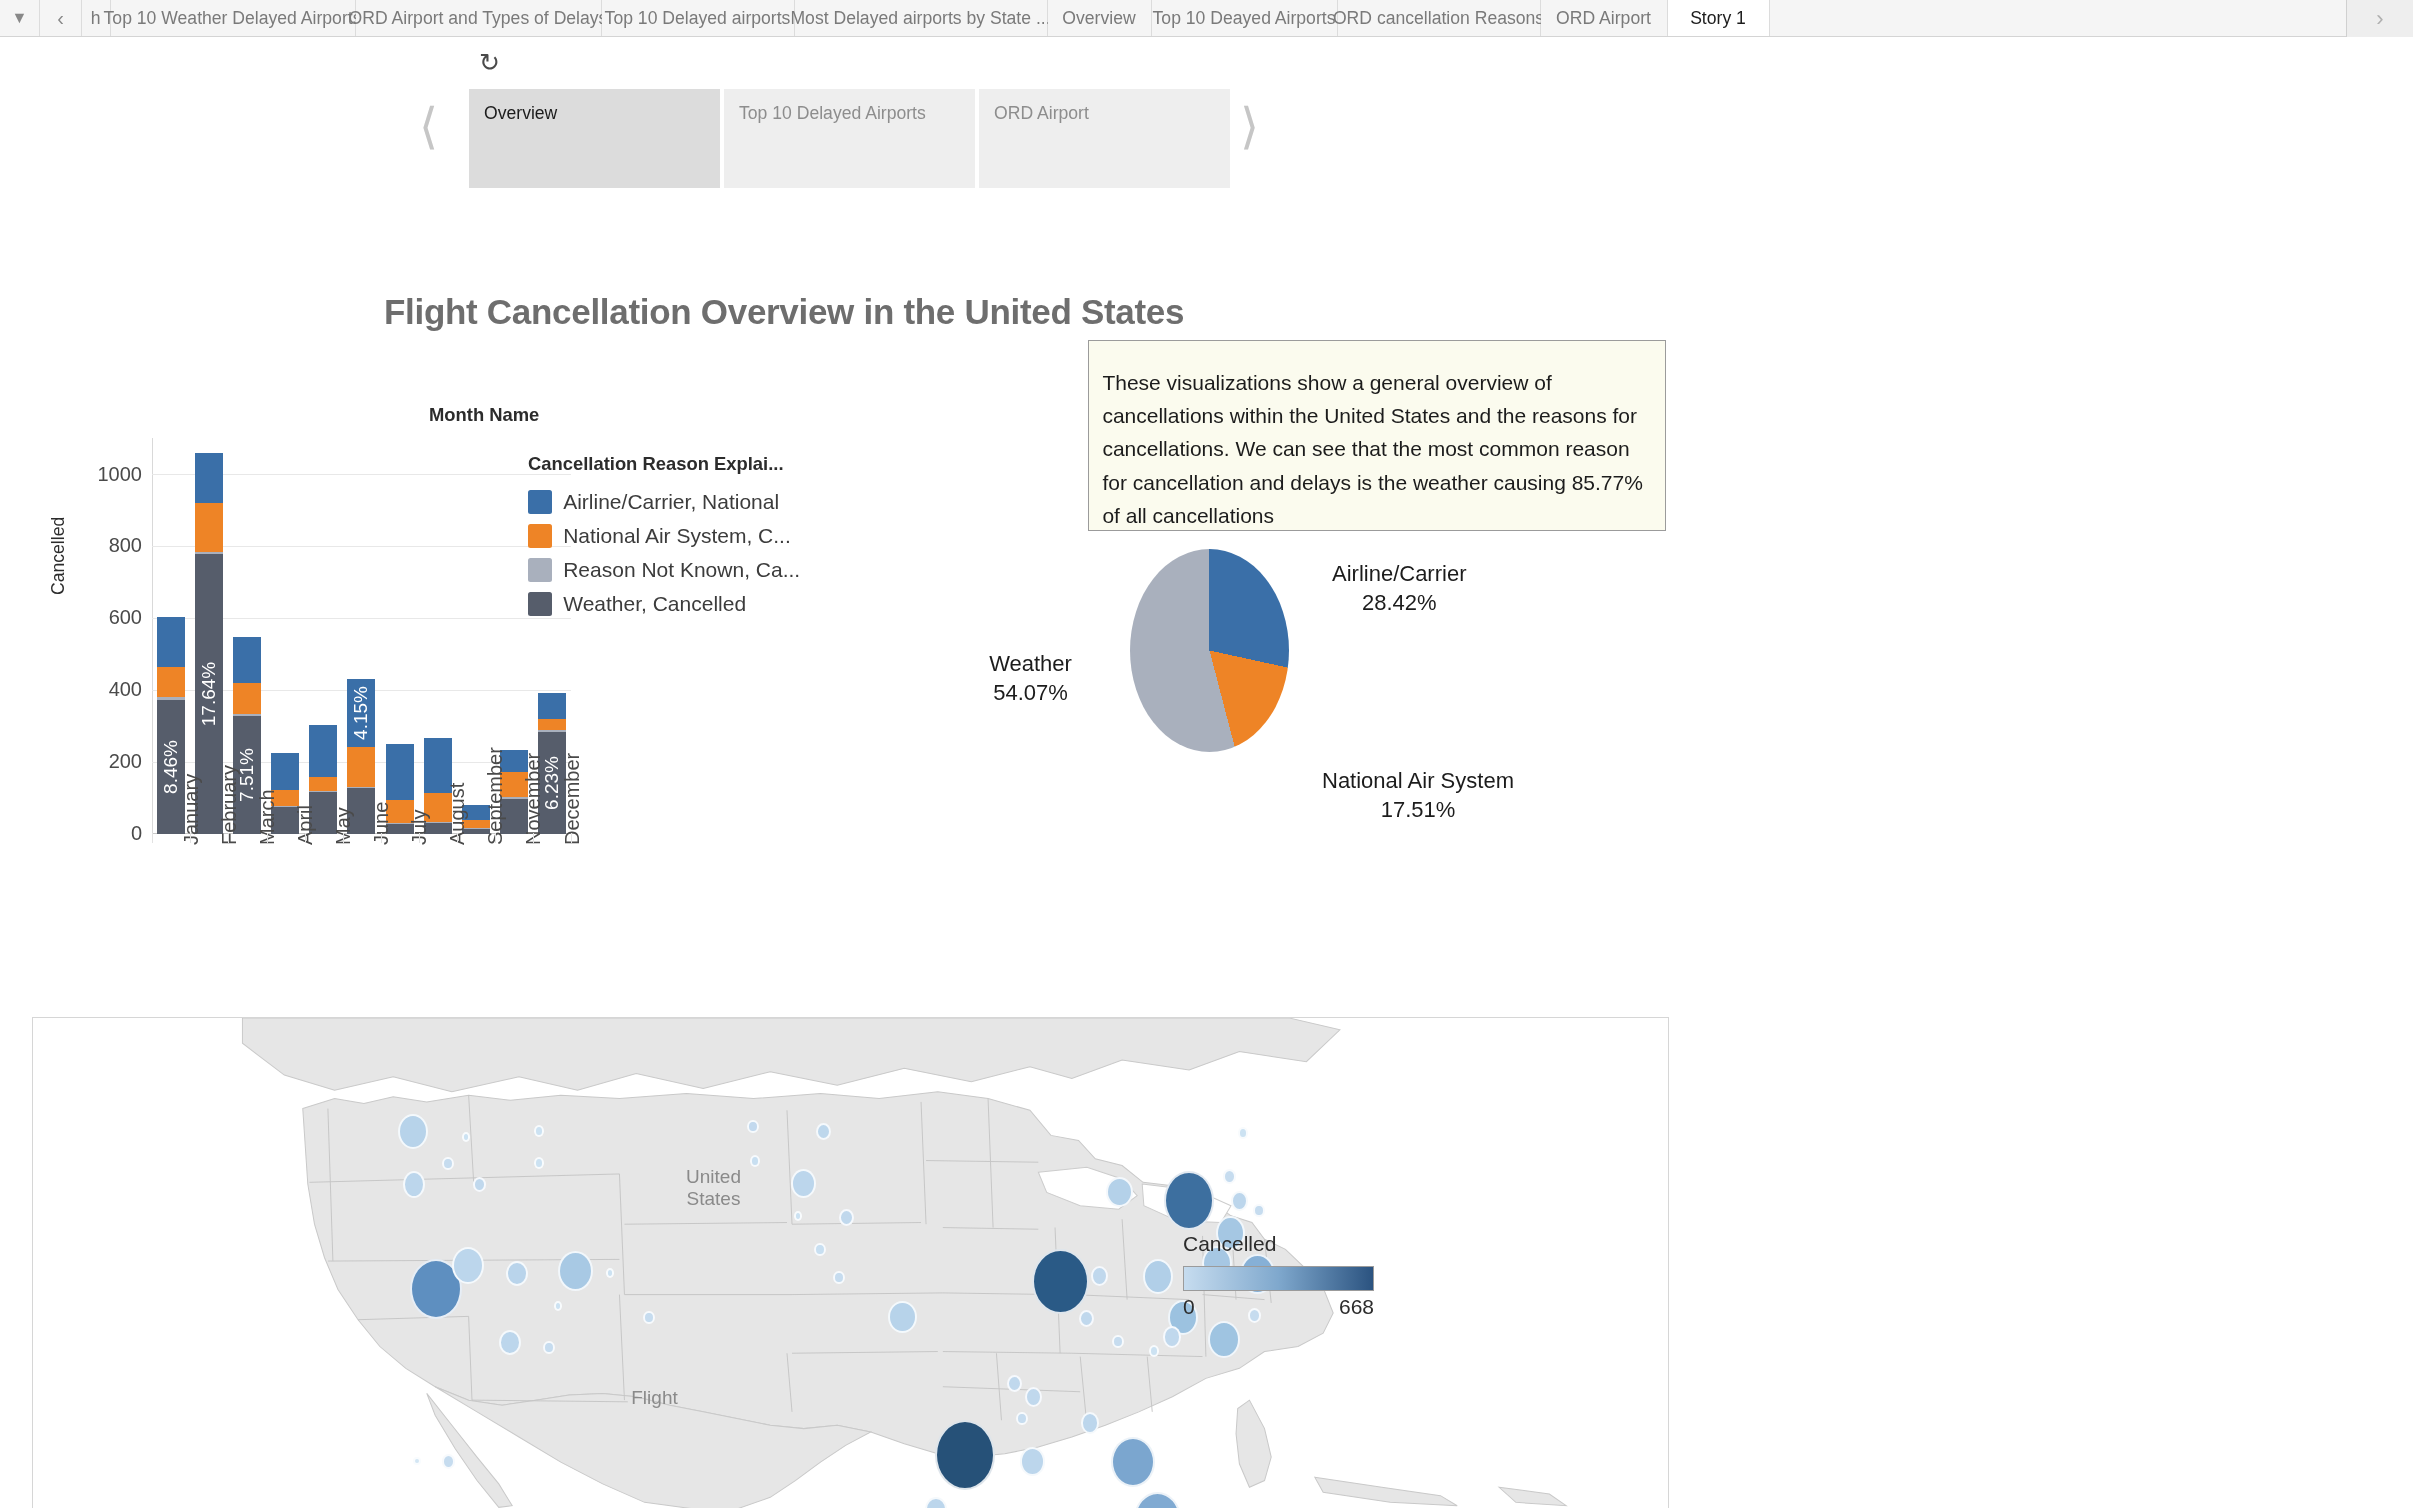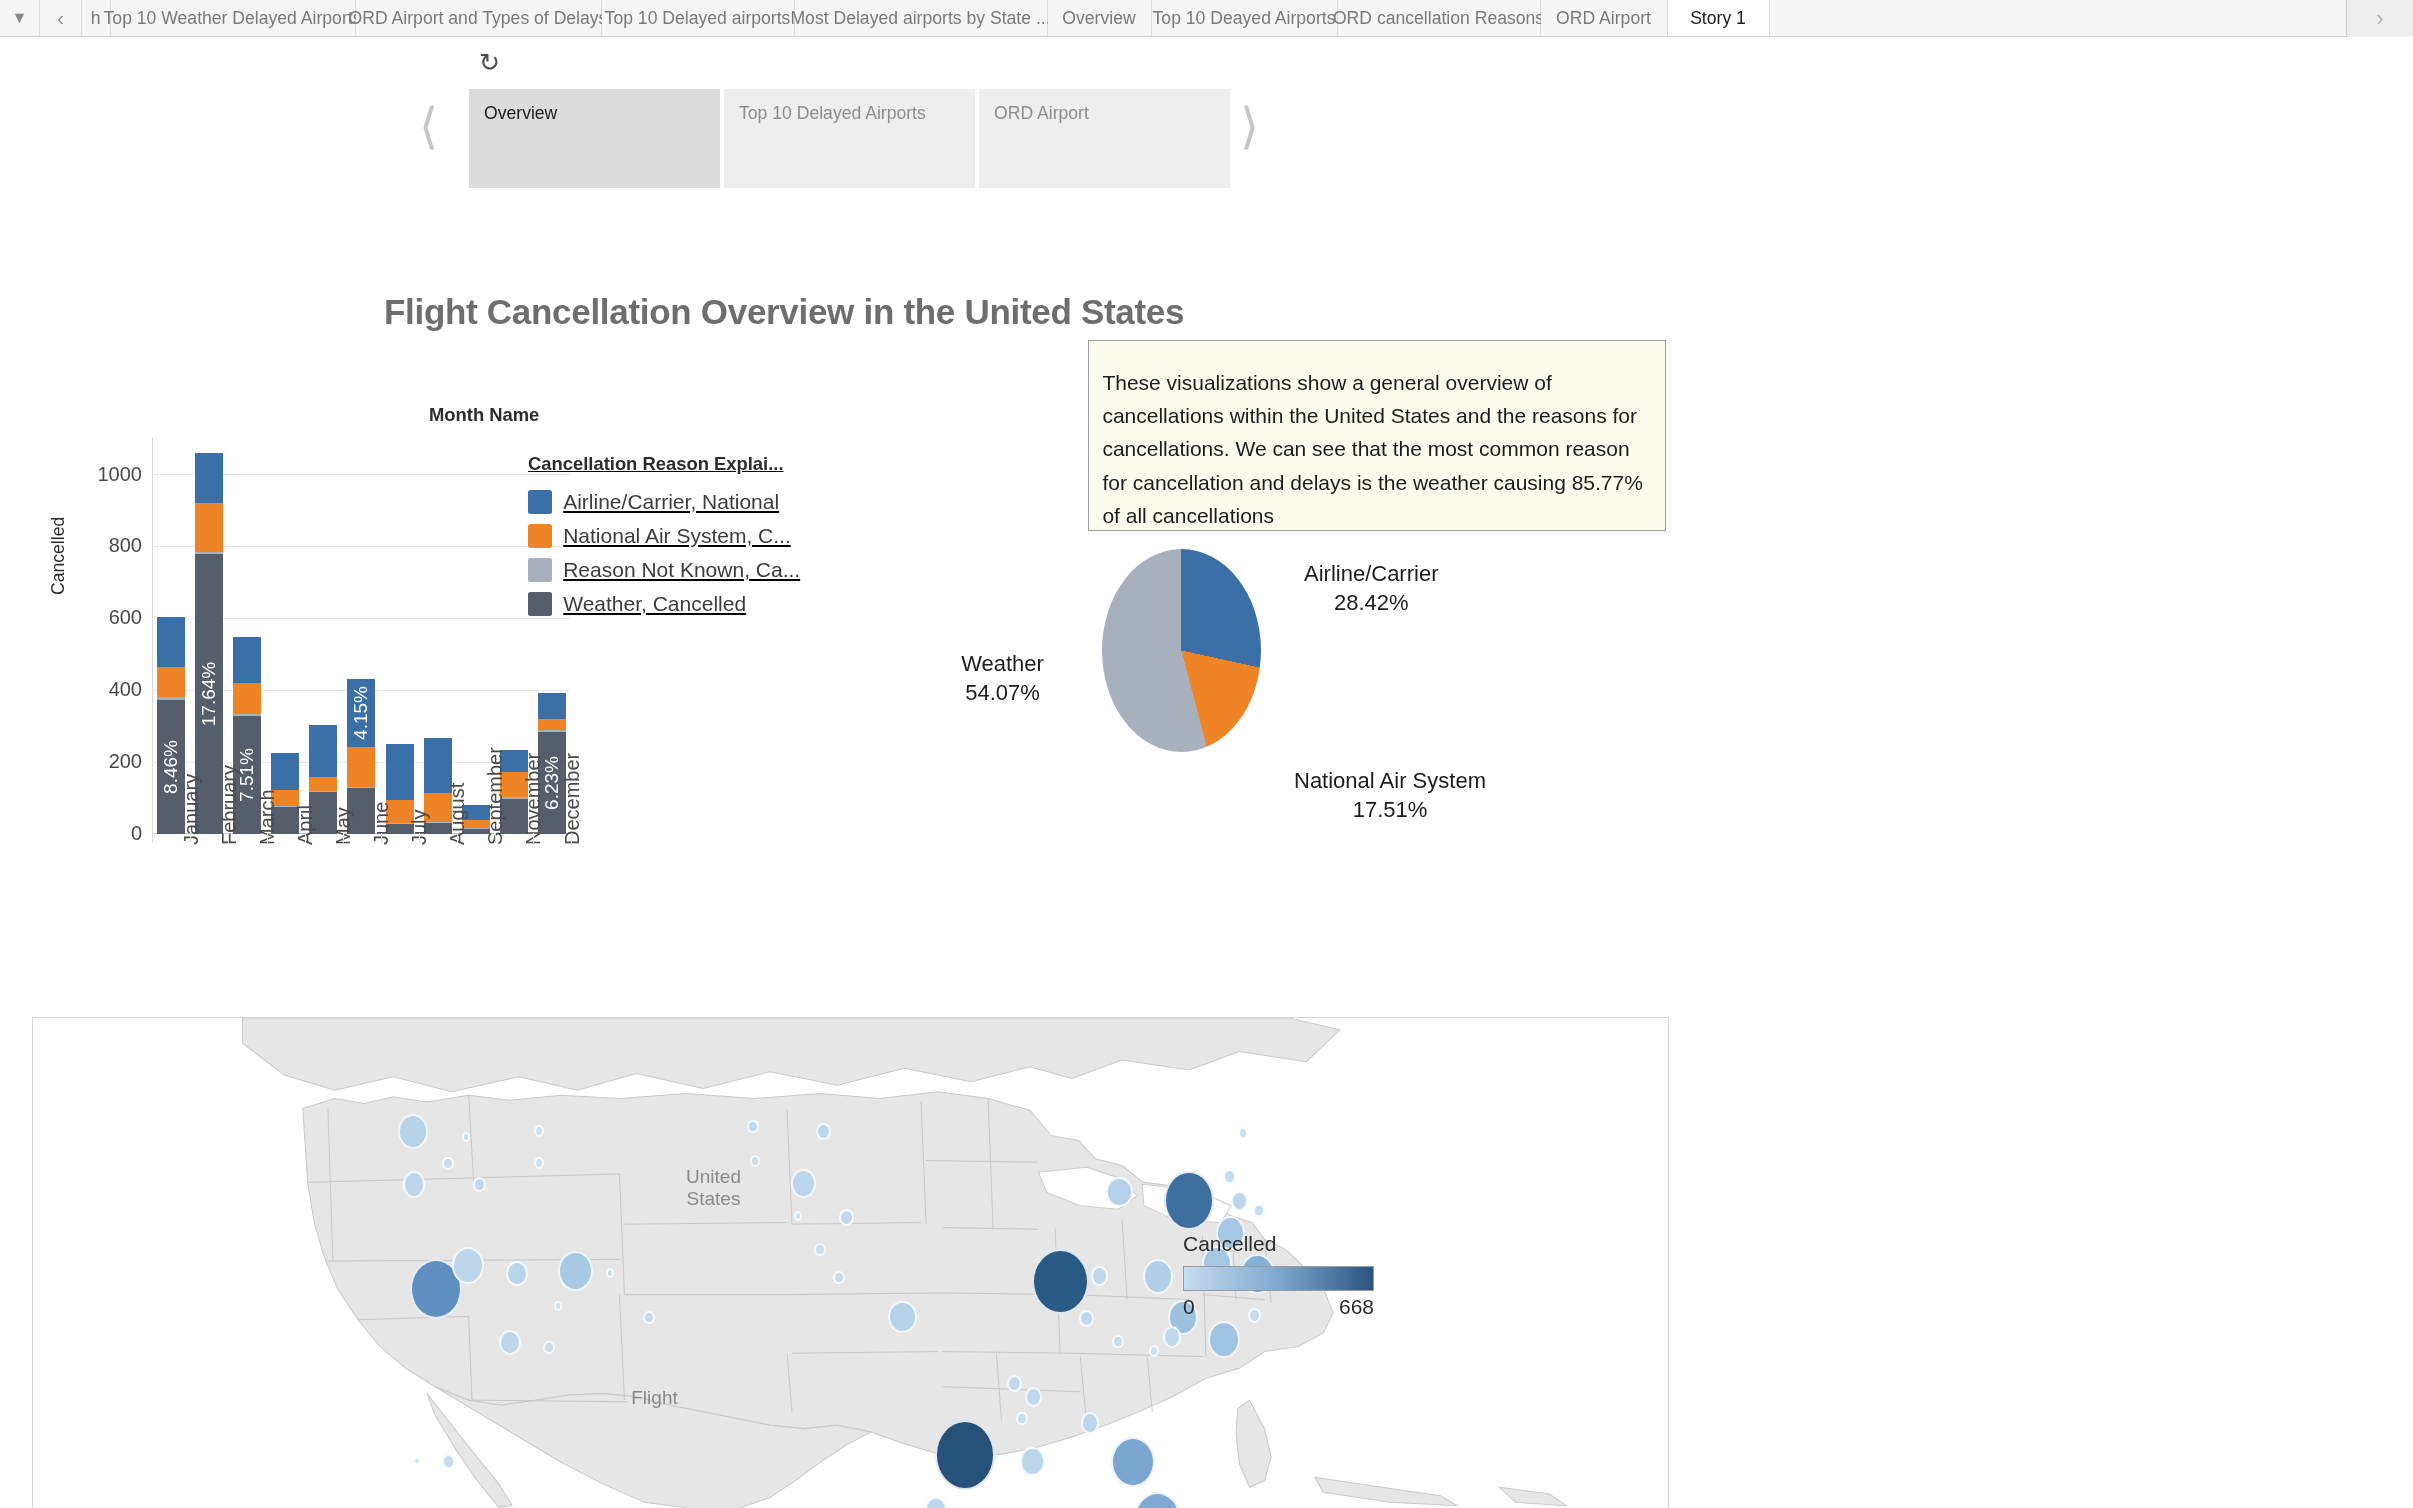--- a/index.html
+++ b/index.html
@@ -124,21 +124,20 @@
     font-size: 20px; color: #4a4a4a;
     transform-origin: left top; transform: rotate(-90deg);
     white-space: nowrap;
   }
   .xsep { position: absolute; top: 396px; width: 0.8px; height: 10px; background: #e2e2e2; }
 
   
   #bar-legend {
     position: absolute; left: 528px; top: 453px;
     width: 323px;
-    text-decoration: underline;
   }
   #bar-legend-title {
     font-size: 18.4px; font-weight: bold; color: #2c2c2c;
     margin-bottom: 10px;
   }
   .legend-row { display: flex; align-items: center; height: 34px; }
   .legend-swatch {
     width: 23.5px; height: 23.5px; border-radius: 2.5px;
     margin-right: 11.7px; flex: 0 0 auto;
   }
@@ -150,21 +149,21 @@
     width: 578px; height: 191px;
     background: #fbfbee;
     border: 0.8px solid #9b9b9b;
     padding: 25px 13.4px 8.4px 13.4px;
     font-size: 21px; color: #1c1c1c;
     line-height: 1.58;
     overflow: hidden;
   }
 
   
-  #pie-wrap { position: absolute; left: 944px; top: 528px; width: 670px; height: 360px; }
+  #pie-wrap { position: absolute; left: 972px; top: 528px; width: 670px; height: 360px; }
   #pie {
     position: absolute; left: 158px; top: 21px;
     width: 159px; height: 203px;
     border-radius: 50%;
   }
   .pie-label {
     position: absolute; font-size: 22px; color: #1c1c1c;
     text-align: center; line-height: 1.3; white-space: nowrap;
   }
 

